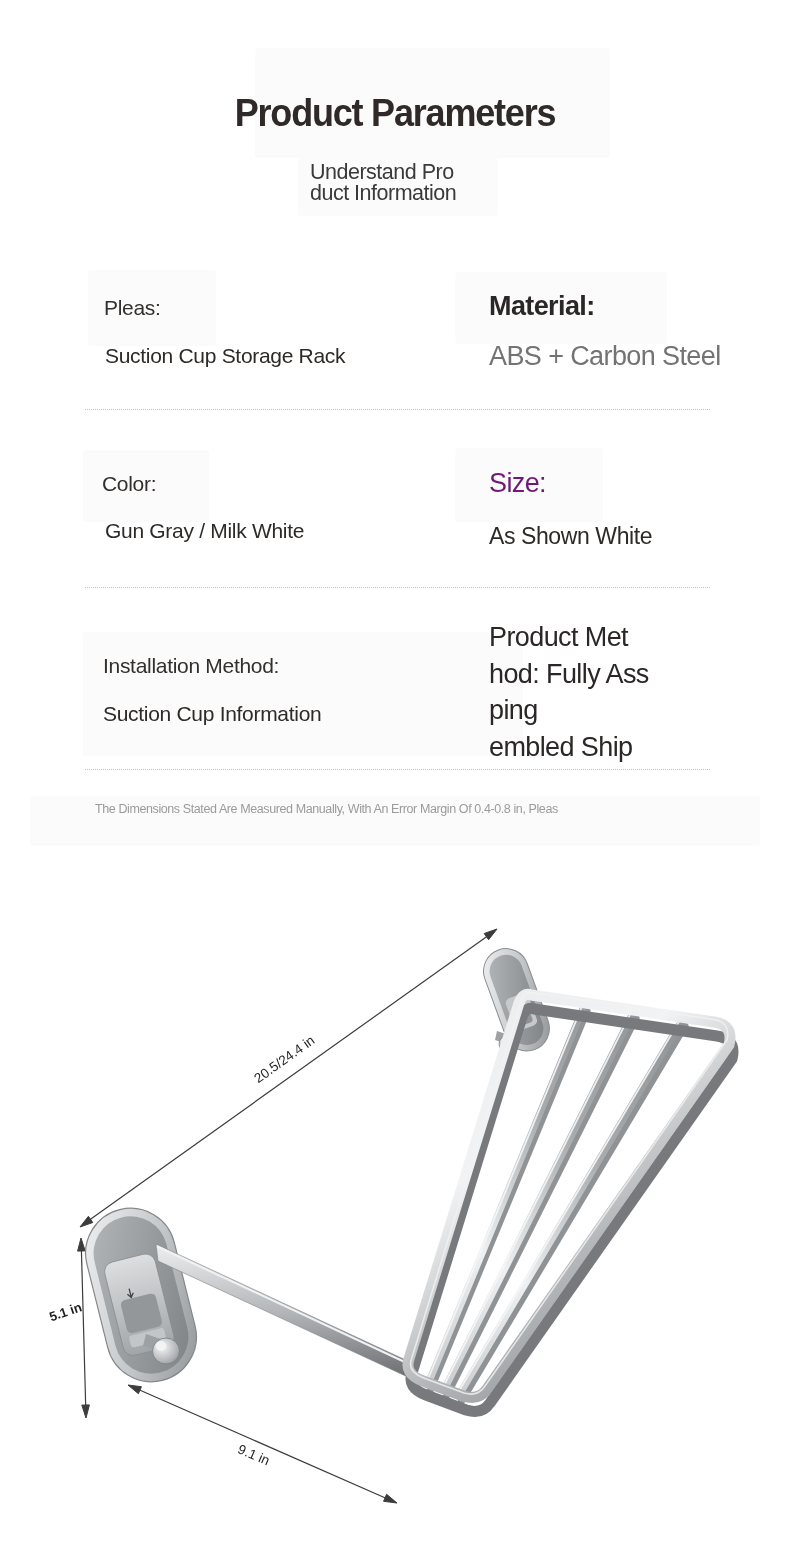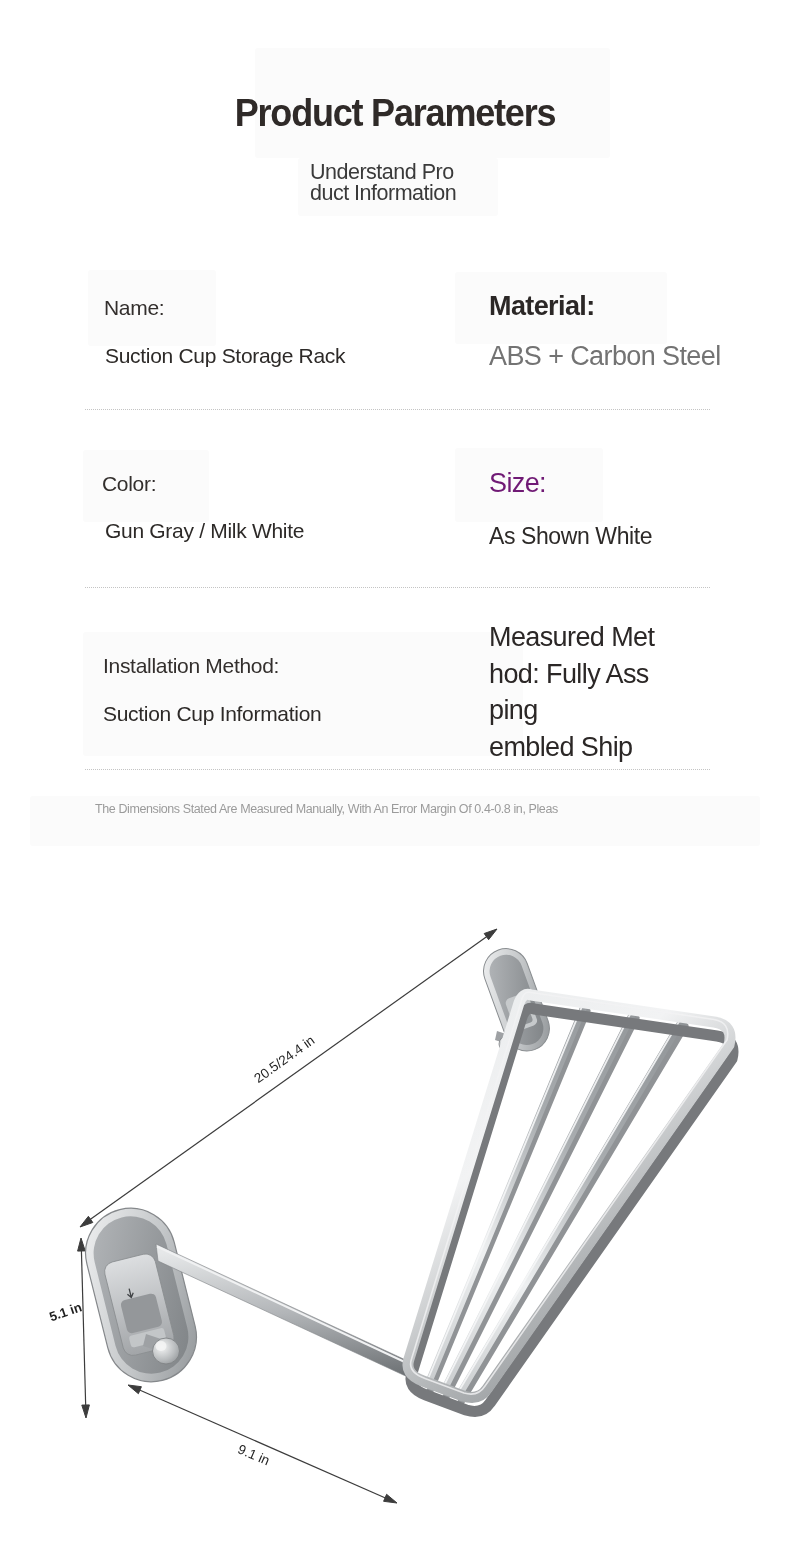--- a/index.html
+++ b/index.html
@@ -45,36 +45,36 @@
 <div class="ghost" style="left:455px;top:448px;width:148px;height:74px;"></div>
 <div class="ghost" style="left:83px;top:632px;width:440px;height:124px;"></div>
 <div class="ghost" style="left:30px;top:796px;width:730px;height:50px;"></div>
 
 <div class="abs title">Product Parameters</div>
 <div class="abs subtitle">
   <span>Understand Pro</span>
   <span>duct Information</span>
 </div>
 
-<div class="abs lbl-s" style="left:104px;top:296px;">Name:</div>
+<div class="abs lbl-s" style="left:104px;top:296px;">Pleas:</div>
 <div class="abs val-s" style="left:105px;top:344px;">Suction Cup Storage Rack</div>
 <div class="abs lbl-b" style="left:489px;top:291px;">Material:</div>
 <div class="abs val-m" style="left:489px;top:341px;">ABS + Carbon Steel</div>
 <div class="divider" style="top:409px;"></div>
 
 <div class="abs lbl-s" style="left:102px;top:472px;">Color:</div>
 <div class="abs val-s" style="left:105px;top:519px;">Gun Gray / Milk White</div>
 <div class="abs lbl-m" style="left:489px;top:468px;">Size:</div>
 <div class="abs val-m2" style="left:489px;top:523px;">As Shown White</div>
 <div class="divider" style="top:587px;"></div>
 
 <div class="abs lbl-s" style="left:103px;top:654px;">Installation Method:</div>
 <div class="abs val-s" style="left:103px;top:702px;">Suction Cup Information</div>
 <div class="abs ship" style="left:489px;top:619px;">
-  <span>Measured Met</span>
+  <span>Product Met</span>
   <span>hod: Fully Ass</span>
   <span>ping</span>
   <span>embled Ship</span>
 </div>
 <div class="divider" style="top:769px;"></div>
 
 <div class="abs disclaimer">
   <span>The Dimensions Stated Are Measured Manually, With An Error Margin Of 0.4-0.8 in, Pleas</span>
 </div>
 

